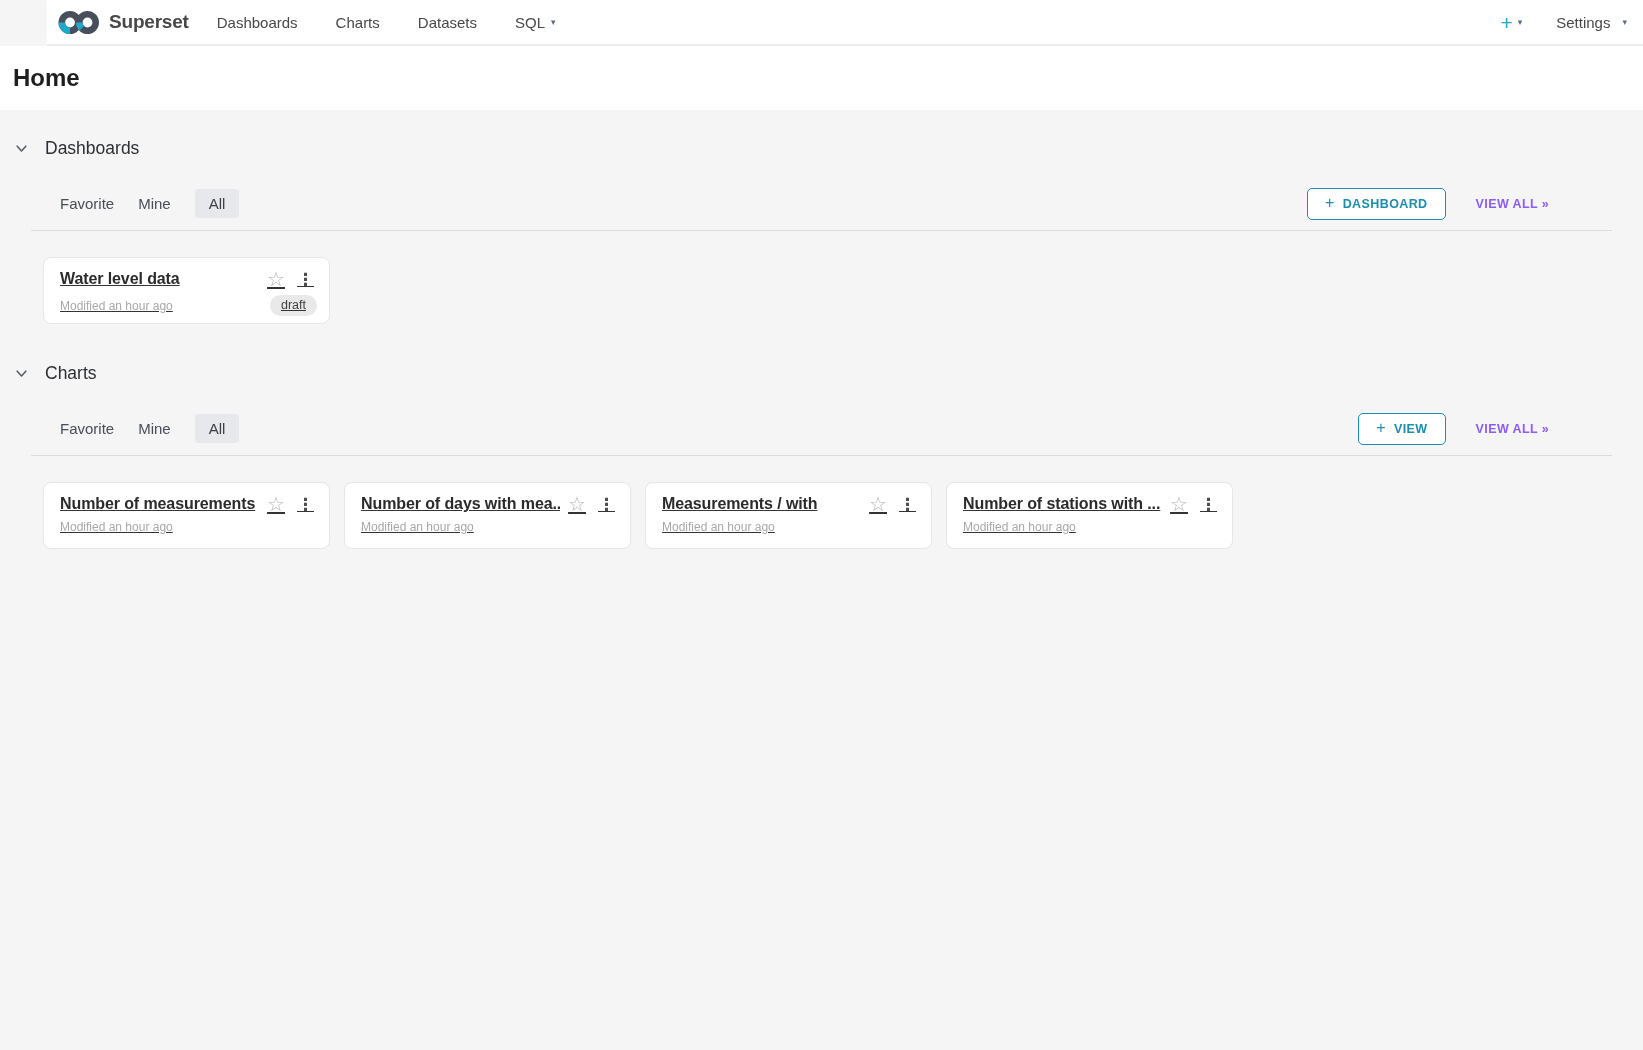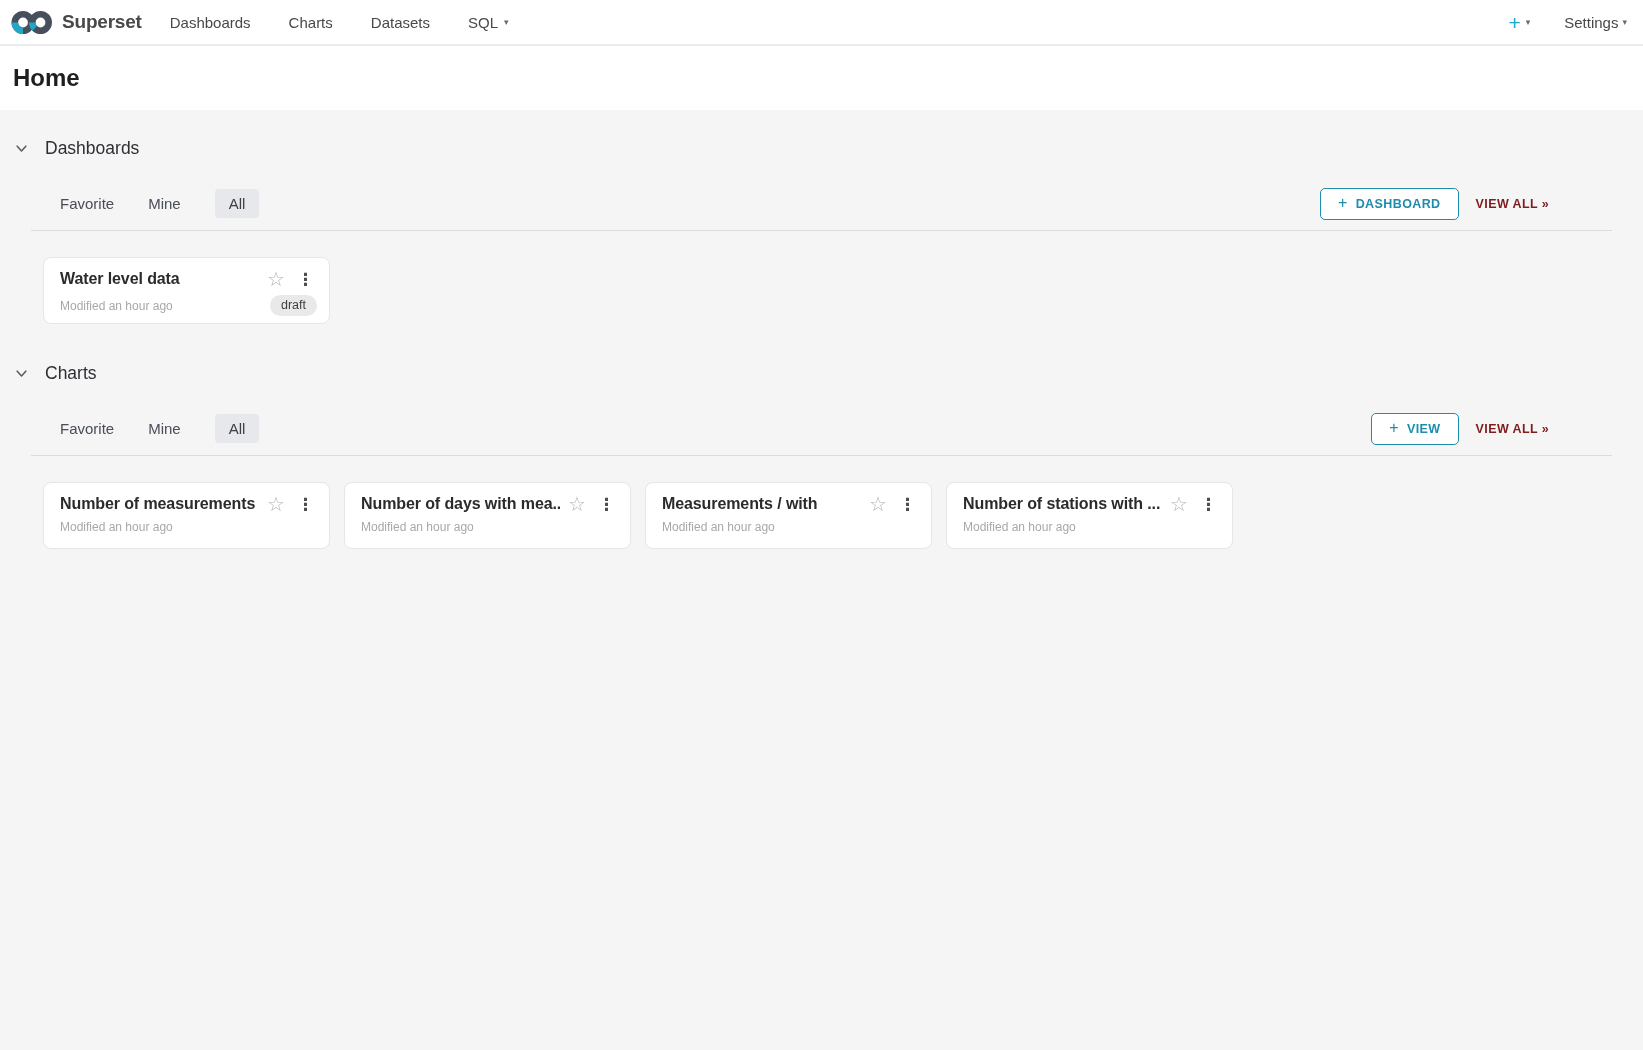--- a/index.html
+++ b/index.html
@@ -11,20 +11,21 @@
   }
 
   
   .navbar {
     height: 46px;
     background: #fff;
     border-bottom: 2px solid #ececee;
     display: flex;
     align-items: center;
     padding: 0 16px 0 10px;
+    margin-left: 47px;
   }
   .brand {
     display: flex;
     align-items: center;
     gap: 8px;
     margin-right: 28px;
     cursor: pointer;
   }
   .brand-text {
     font-size: 19px;
@@ -43,21 +44,21 @@
     white-space: nowrap;
   }
   .nav-spacer { flex: 1; }
   .nav-plus {
     display: flex; align-items: center; gap: 5px;
     margin-right: 34px; cursor: pointer;
   }
   .nav-plus .plus-glyph { color: #20a7c9; font-size: 21px; font-weight: 400; line-height: 1; }
   .caret { font-size: 9px; color: #5f6b7a; line-height: 1; }
   .nav-settings {
-    display: flex; align-items: center; gap: 4px;
+    display: flex; align-items: center; gap: 12px;
     font-size: 15px; color: #484848; cursor: pointer; white-space: nowrap;
   }
 
   
   .page-header {
     background: #fff;
     height: 64px;
     display: flex;
     align-items: center;
     padding-left: 13px;
@@ -85,21 +86,21 @@
   .row-saved     { margin-top: 52px; }
 
   
   .submenu {
     margin: 16px 31px 0 31px;
     height: 54px;
     border-bottom: 1px solid #dcdcde;
     display: flex;
     align-items: center;
   }
-  .tabs { display: flex; align-items: center; gap: 34px; padding-left: 29px; }
+  .tabs { display: flex; align-items: center; gap: 24px; padding-left: 29px; }
   .tab {
     font-size: 15px;
     color: #494d57;
     cursor: pointer;
     white-space: nowrap;
   }
   .tab.selected {
     background: #e7e8ec;
     color: #3c3f48;
     border-radius: 4px;
@@ -122,31 +123,31 @@
     letter-spacing: 0.4px;
     padding: 8px 17px;
     display: flex;
     align-items: center;
     gap: 8px;
     cursor: pointer;
     white-space: nowrap;
   }
   .btn-outline .btn-plus { font-size: 16px; font-weight: 400; line-height: 0.8; }
   .view-all {
-    margin-left: 17px;
+    margin-left: 30px;
     font-size: 12.5px;
     font-weight: 700;
     letter-spacing: 0.4px;
-    color: #7f1d1d;
-    cursor: pointer;
-    white-space: nowrap;
-  }
-
-  
-  .card-row { display: flex; gap: 14px; margin: 26px 31px 0 43px; }
+    color: #8b5cf6;
+    cursor: pointer;
+    white-space: nowrap;
+  }
+
+  
+  .card-row { display: flex; gap: 14px; margin: 26px 31px 0 43px; text-decoration: underline; }
   .card {
     width: 287px;
     height: 67px;
     background: #fff;
     border: 1px solid #e6e6e9;
     border-radius: 8px;
     padding: 11px 12px 9px 16px;
     cursor: pointer;
   }
   .card-top { display: flex; align-items: center; }

